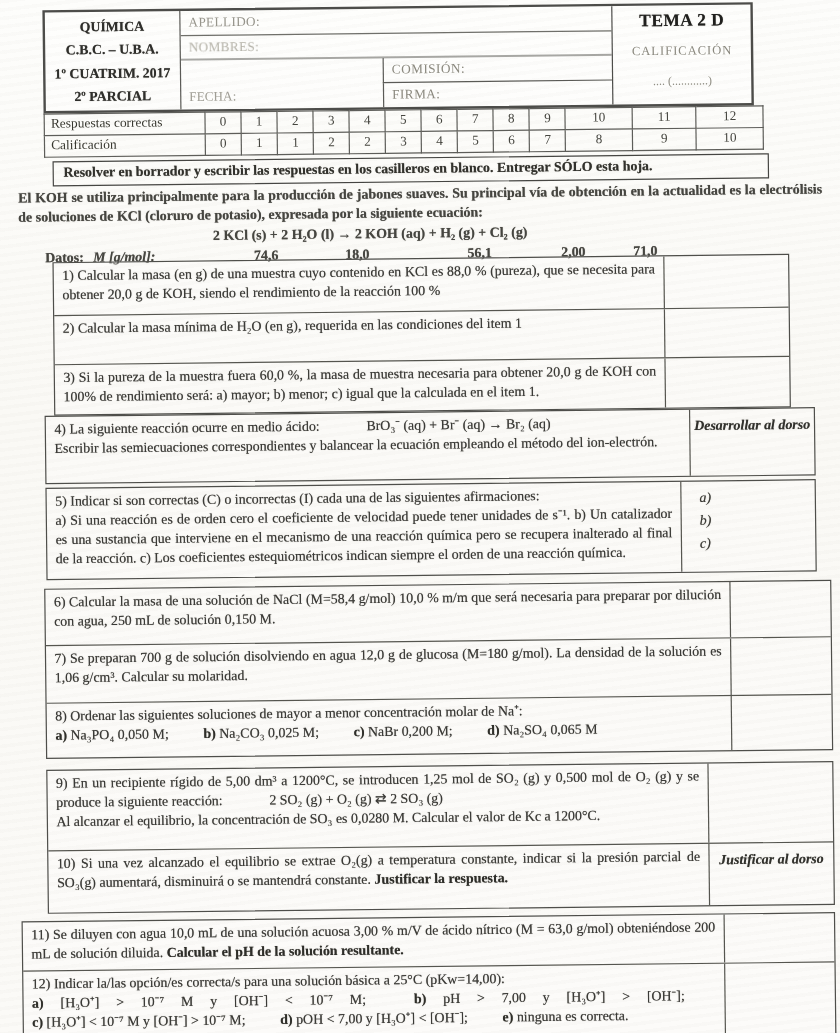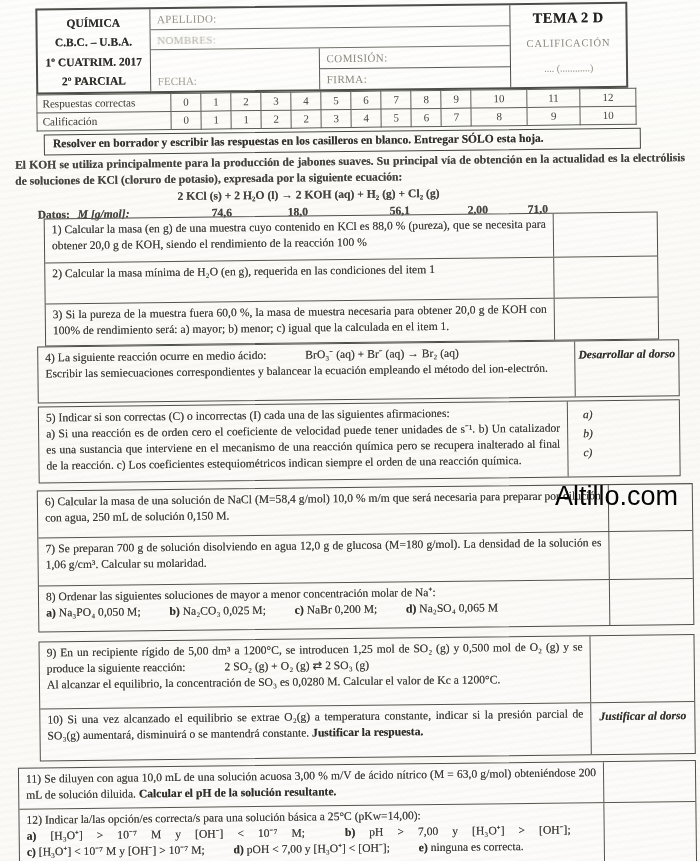--- a/index.html
+++ b/index.html
@@ -273,14 +273,13 @@
             <span class="opt"><b>d)</b> <span>pOH &lt; 7,00 y [H₃O⁺] &lt; [OH⁻];</span></span>
             <span class="opt"><b>e)</b> <span>ninguna es correcta.</span></span>
           </div>
         </div>
         <div class="acol"></div>
       </div>
     </div>
 
   </div>
 
-  <div class="watermark">Altillo.com</div>
 </div>
 
 </body></html>

